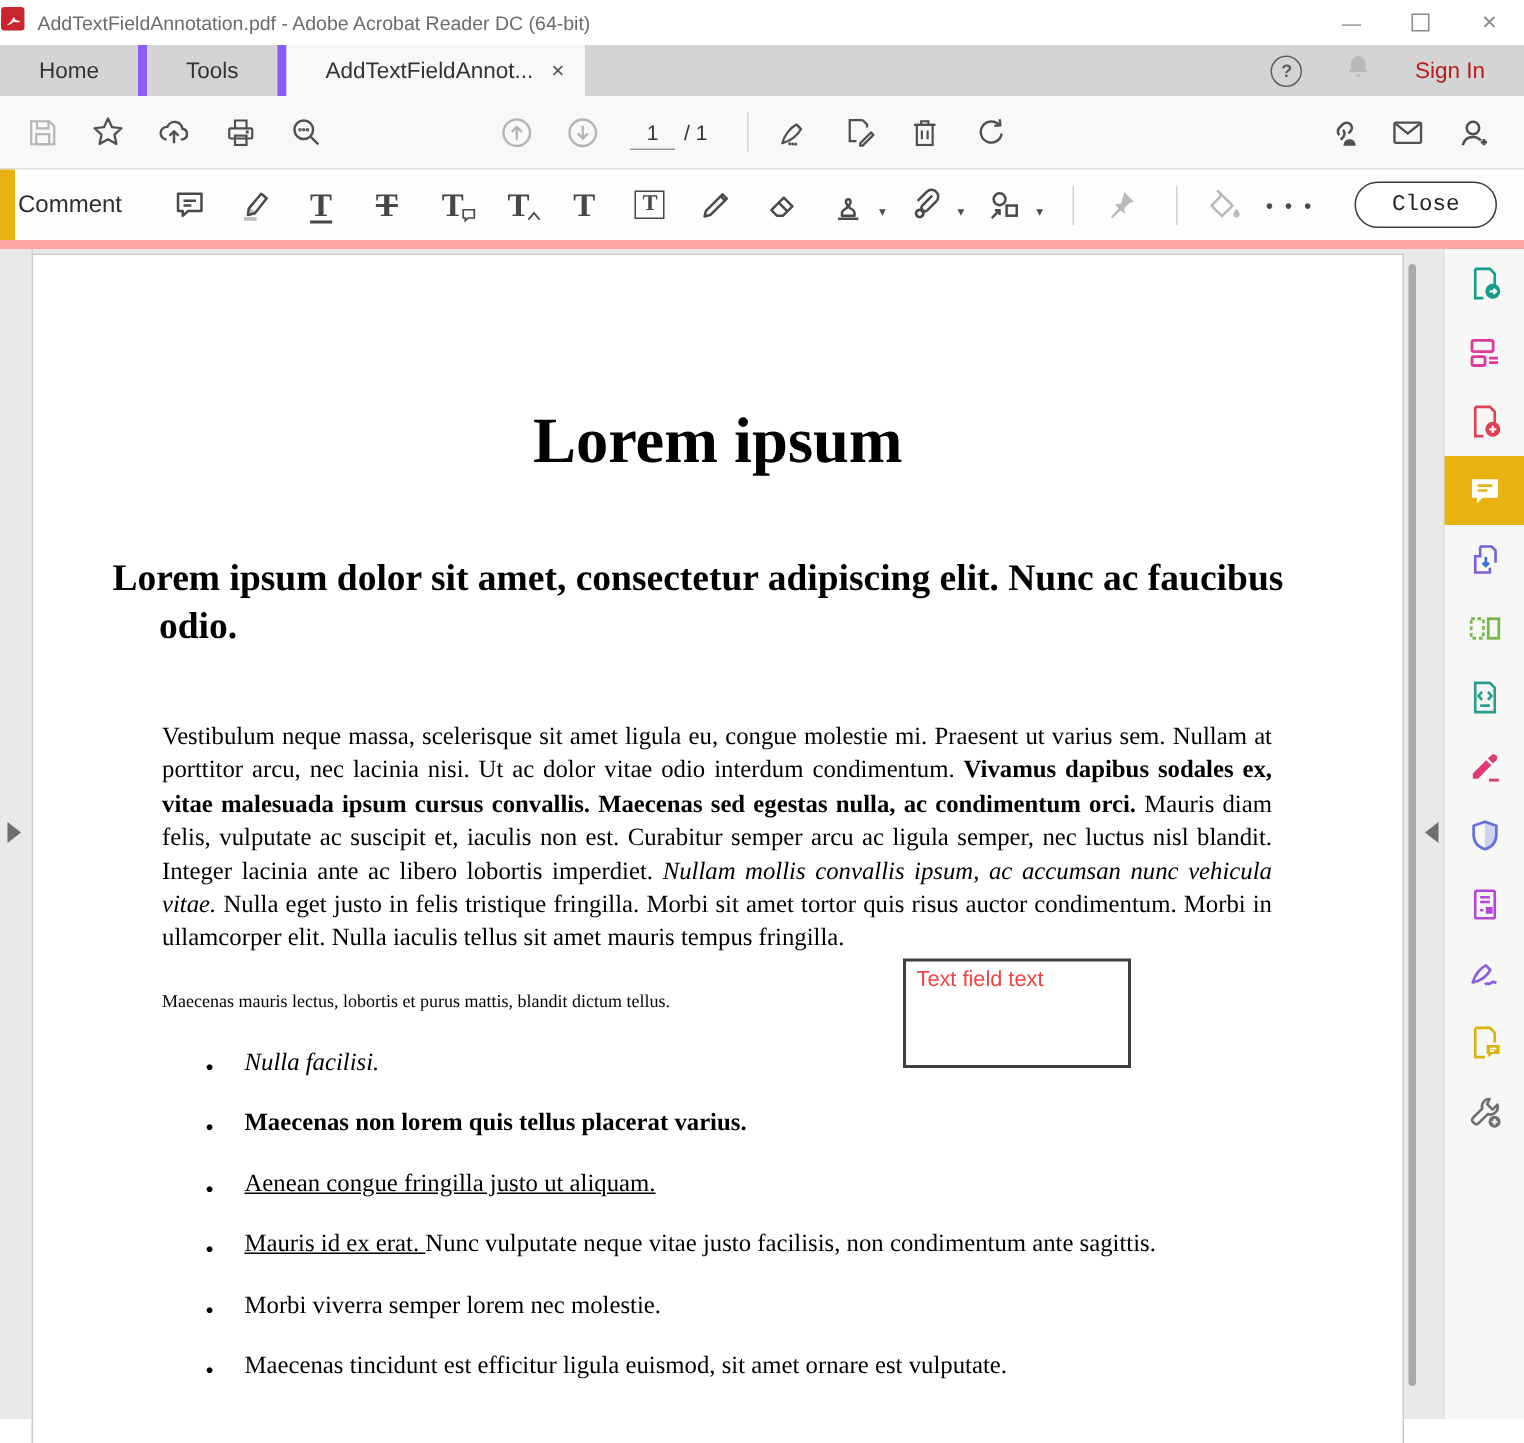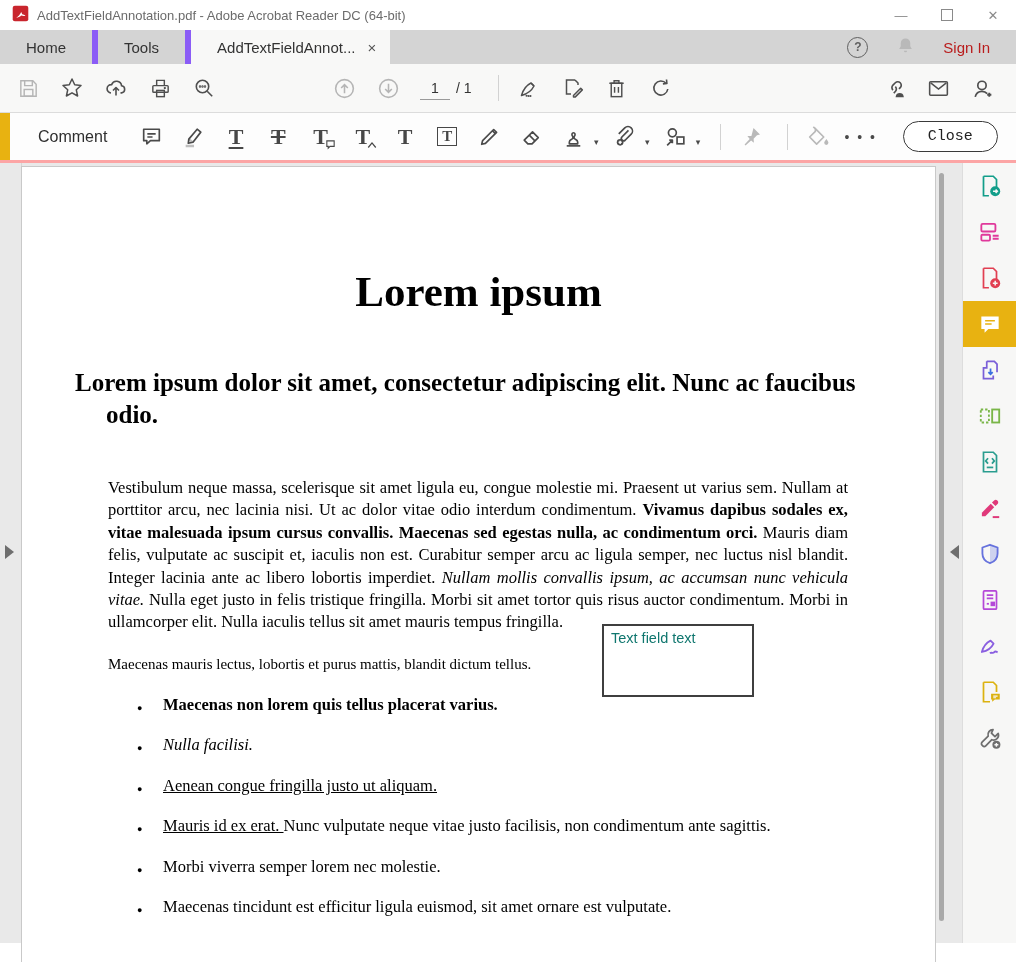--- a/index.html
+++ b/index.html
@@ -1,21 +1,21 @@
 <!DOCTYPE html>
 <html><head>
 <meta charset="utf-8">
 <style>
   html,body{margin:0;padding:0;}
   body{width:1016px;height:962px;overflow:hidden;font-family:"Liberation Sans","DejaVu Sans",sans-serif;background:#e9e9e9;}
   .app{position:relative;width:1016px;height:962px;background:#fff;}
 
   
   .titlebar{height:30px;display:flex;align-items:center;background:#fff;}
-  .title-left{display:flex;align-items:center;gap:8px;padding-left:12px;}
+  .title-left{display:flex;align-items:center;gap:8px;}
   .app-title{font-size:13px;color:#6b6b6b;}
   .win-controls{margin-left:auto;display:flex;align-items:center;height:100%;}
   .win-btn{width:46px;height:100%;display:flex;align-items:center;justify-content:center;color:#8a8a8a;font-size:13px;cursor:default;}
   .win-btn .sq{width:10px;height:10px;border:1.3px solid #8a8a8a;display:inline-block;}
 
   
   .menubar{height:23px;display:flex;align-items:center;background:#fff;padding-left:10px;}
   .menu-item{font-size:13px;color:#333;padding:2px 11px;}
 
   
@@ -32,21 +32,21 @@
   .tb{width:36px;height:36px;display:flex;align-items:center;justify-content:center;color:#4f4f4f;margin-right:8px;}
   .tb.dis{color:#b5b5b5;}
   .tb svg{display:block;}
   .pg-group{display:flex;align-items:center;margin-left:96px;}
   .page-input{width:26px;height:20px;border:none;border-bottom:1px solid #9a9a9a;background:transparent;text-align:center;font-size:14px;color:#333;margin:0 6px 0 6px;font-family:"Liberation Sans",sans-serif;}
   .page-count{font-size:14px;color:#333;margin-right:14px;}
   .vdiv{width:1px;height:26px;background:#d2d2d2;margin:0 12px;}
   .tb-right{margin-left:auto;display:flex;align-items:center;}
 
   
-  .commentbar{position:relative;height:47px;background:#fdfdfd;display:flex;align-items:center;border-bottom:3px solid #fca5a5;padding-left:38px;}
+  .commentbar{position:relative;height:47px;background:#fdfdfd;display:flex;align-items:center;border-bottom:6px solid #fca5a5;padding-left:12px;}
   .accent-strip{position:absolute;left:0;top:0;width:10px;height:100%;}
   .comment-label{font-size:16px;color:#2e2e2e;margin-right:26px;}
   .cb{width:38px;height:38px;display:flex;align-items:center;justify-content:center;color:#4a4a4a;margin-right:6px;position:relative;}
   .cb.dis{color:#b9b9b9;}
   .caret{font-size:9px;color:#4a4a4a;margin:10px 8px 0 -4px;}
   .ticon{font-family:"Liberation Serif","DejaVu Serif",serif;font-size:22px;font-weight:600;color:#474747;line-height:1;}
   .t-under{text-decoration:underline;text-underline-offset:3px;}
   .t-strike{text-decoration:line-through;}
   .t-box{border:1.6px solid #474747;font-size:15px;padding:1px 4px;}
   .t-mini{position:absolute;font-size:10px;}
@@ -57,21 +57,21 @@
   .docarea{position:relative;width:1016px;height:780px;background:#e9e9e9;}
   .left-strip{position:absolute;left:0;top:0;width:21px;height:100%;background:#e9e9e9;border-right:1px solid #d6d6d6;}
   .pane-toggle-left{position:absolute;left:5px;top:382px;width:0;height:0;border-top:7px solid transparent;border-bottom:7px solid transparent;border-left:9px solid #6e6e6e;}
   .pane-toggle-right{position:absolute;left:950px;top:382px;width:0;height:0;border-top:7px solid transparent;border-bottom:7px solid transparent;border-right:9px solid #6e6e6e;}
   .vscroll-thumb{position:absolute;left:939px;top:10px;width:5px;height:748px;background:#a9a9a9;border-radius:3px;}
 
   .page{position:absolute;left:21px;top:3px;width:915px;height:922px;background:#fff;border:1px solid #c9c9c9;border-bottom:3px solid #4a4a4a;box-sizing:border-box;font-family:"Liberation Serif","DejaVu Serif",serif;color:#000;}
   .doc-title{position:absolute;top:100px;left:0;width:100%;text-align:center;font-size:43px;font-weight:bold;}
   .doc-heading{position:absolute;top:200px;left:53px;width:786px;font-size:25px;font-weight:bold;line-height:32px;padding-left:31px;text-indent:-31px;box-sizing:border-box;}
   .doc-para{position:absolute;top:310px;left:86px;width:740px;font-size:16.5px;line-height:22.4px;text-align:justify;}
-  .doc-para2{position:absolute;top:486px;left:86px;width:500px;font-size:15px;line-height:22.4px;}
+  .doc-para2{position:absolute;top:486px;left:86px;width:500px;font-size:12px;line-height:22.4px;}
   .run-bold{font-weight:bold;}
   .run-italic{font-style:italic;}
   .run-underline{text-decoration:underline;}
 
   .text-field{position:absolute;left:580px;top:457px;width:152px;height:73px;border:2px solid #3f3f3f;background:#fff;box-sizing:border-box;padding:4px 7px;font-family:"Liberation Sans","DejaVu Sans",sans-serif;font-size:14.5px;}
 
   .doc-list{position:absolute;top:527px;left:141px;width:720px;list-style:none;margin:0;padding:0;font-size:16.5px;}
   .doc-list li{position:relative;margin-bottom:18px;line-height:22.4px;}
   .doc-list li::before{content:"●";position:absolute;left:-26px;top:3px;font-size:9px;}
 
@@ -331,24 +331,24 @@
 
   <div class="docarea">
     <div class="left-strip"></div>
     <span class="pane-toggle-left"></span>
 
     <div class="page">
       <div class="doc-title">Lorem ipsum</div>
       <div class="doc-heading">Lorem ipsum dolor sit amet, consectetur adipiscing elit. Nunc ac faucibus odio.</div>
       <div class="doc-para"><span>Vestibulum neque massa, scelerisque sit amet ligula eu, congue molestie mi. Praesent ut varius sem. Nullam at porttitor arcu, nec lacinia nisi. Ut ac dolor vitae odio interdum condimentum. </span><span class="run-bold">Vivamus dapibus sodales ex, vitae malesuada ipsum cursus convallis. Maecenas sed egestas nulla, ac condimentum orci.</span><span> Mauris diam felis, vulputate ac suscipit et, iaculis non est. Curabitur semper arcu ac ligula semper, nec luctus nisl blandit. Integer lacinia ante ac libero lobortis imperdiet. </span><span class="run-italic">Nullam mollis convallis ipsum, ac accumsan nunc vehicula vitae.</span><span> Nulla eget justo in felis tristique fringilla. Morbi sit amet tortor quis risus auctor condimentum. Morbi in ullamcorper elit. Nulla iaculis tellus sit amet mauris tempus fringilla.</span></div>
       <div class="doc-para2">Maecenas mauris lectus, lobortis et purus mattis, blandit dictum tellus.</div>
-      <div class="text-field" style="color: #0f766e;">Text field text</div>
+      <div class="text-field" style="color: #ef4444; margin-top: 12px;">Text field text</div>
       <ul class="doc-list">
+          <li><span class="run-italic">Nulla facilisi.</span></li>
           <li><span class="run-bold">Maecenas non lorem quis tellus placerat varius.</span></li>
-          <li><span class="run-italic">Nulla facilisi.</span></li>
           <li><span class="run-underline">Aenean congue fringilla justo ut aliquam.</span></li>
           <li><span class="run-underline">Mauris id ex erat. </span><span>Nunc vulputate neque vitae justo facilisis, non condimentum ante sagittis.</span></li>
           <li><span>Morbi viverra semper lorem nec molestie.</span></li>
           <li><span>Maecenas tincidunt est efficitur ligula euismod, sit amet ornare est vulputate.</span></li>
         </ul>
     </div>
 
     <span class="vscroll-thumb"></span>
     <span class="pane-toggle-right"></span>
 

